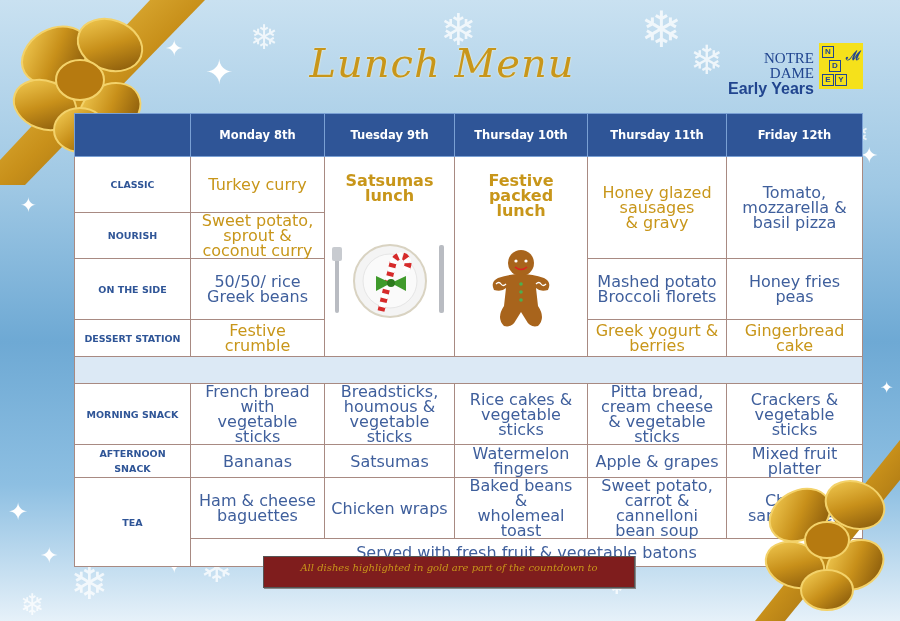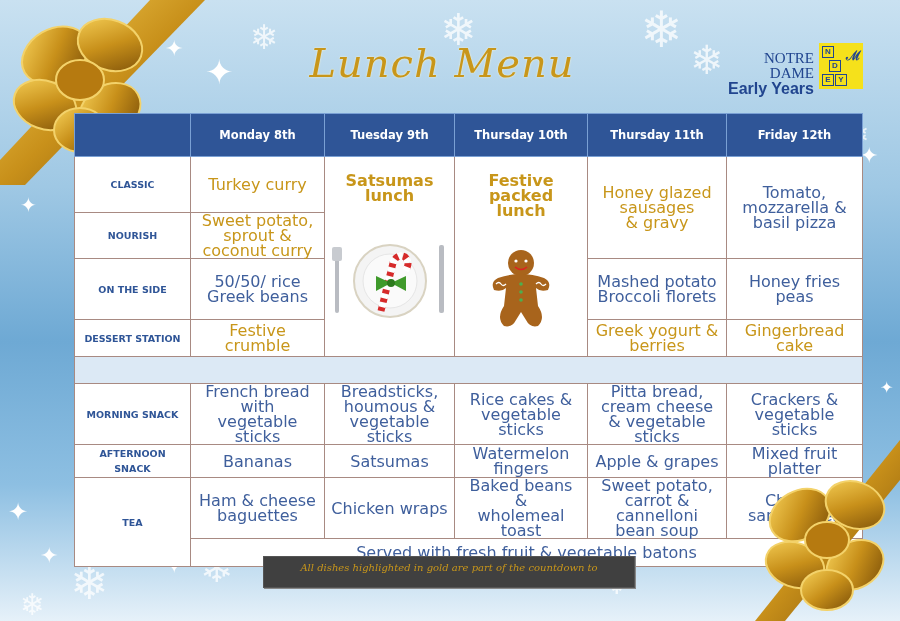--- a/index.html
+++ b/index.html
@@ -45,21 +45,21 @@
   .menu-table th.corner { background: #2f5597; border-color: #7aa0d4; }
   .menu-table td.label { font-weight: bold; color: #2f5597; font-size: 9.5px; }
   .gold { color: #c8961a !important; }
   .gold-b { color: #c8961a !important; font-weight: bold; }
   .blue { color: #3f5f9c; margin-top: 10px; }
   .menu-table td.spacer { background: #dce9f5; border-left: 1px solid #a88a82; }
   .special-cell { vertical-align: top !important; padding-top: 16px !important; }
 
   .note {
     position: absolute; left: 263px; top: 556px; width: 372px; height: 32px;
-    background: #404040; border: 1px solid #555; box-shadow: 1px 1px 0 #888;
+    background: #7f1d1d; border: 1px solid #555; box-shadow: 1px 1px 0 #888;
     text-align: center; font-family: "DejaVu Serif", serif; font-style: italic;
     font-size: 10px; line-height: 11px; color: #c8961a; padding-top: 5px; box-sizing: border-box;
   }
   .ribbon { position: absolute; }
 </style>
 </head>
 <body>
 
 <div class="bg-layer">
   <span class="flake" style="left:250px;top:20px;">❄</span>

